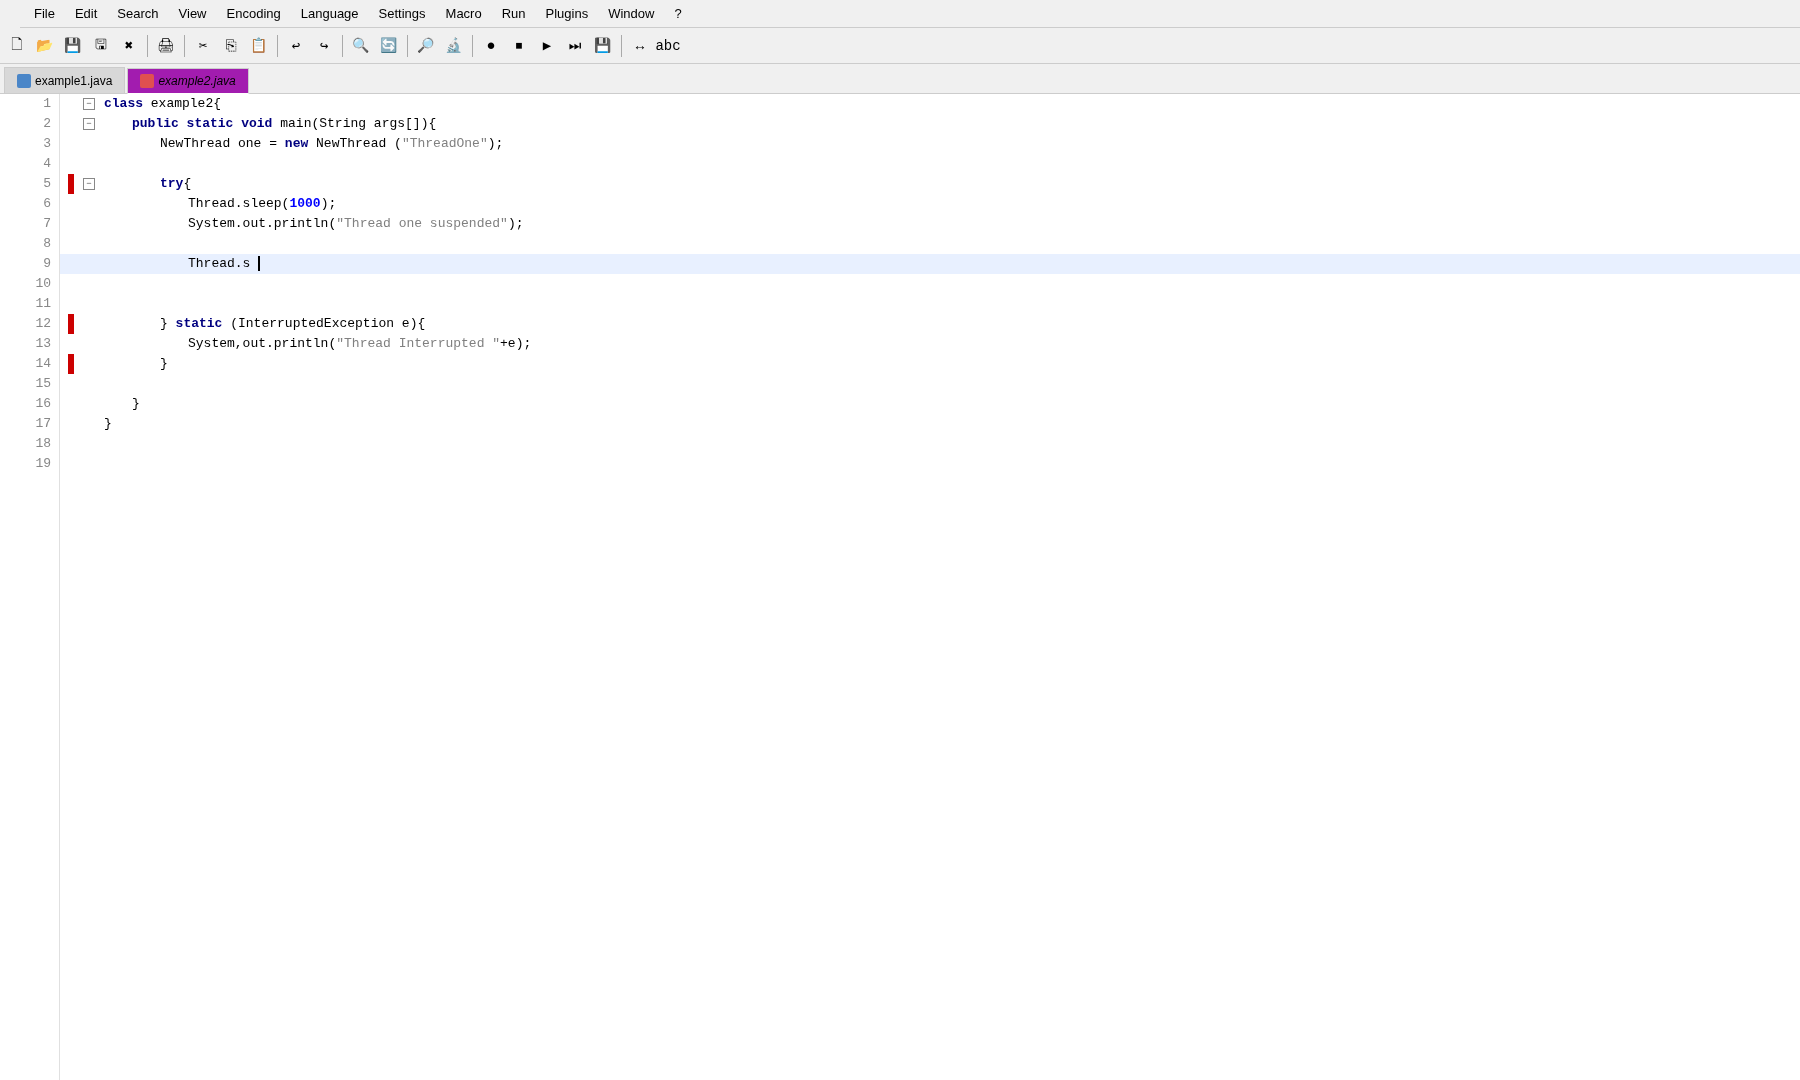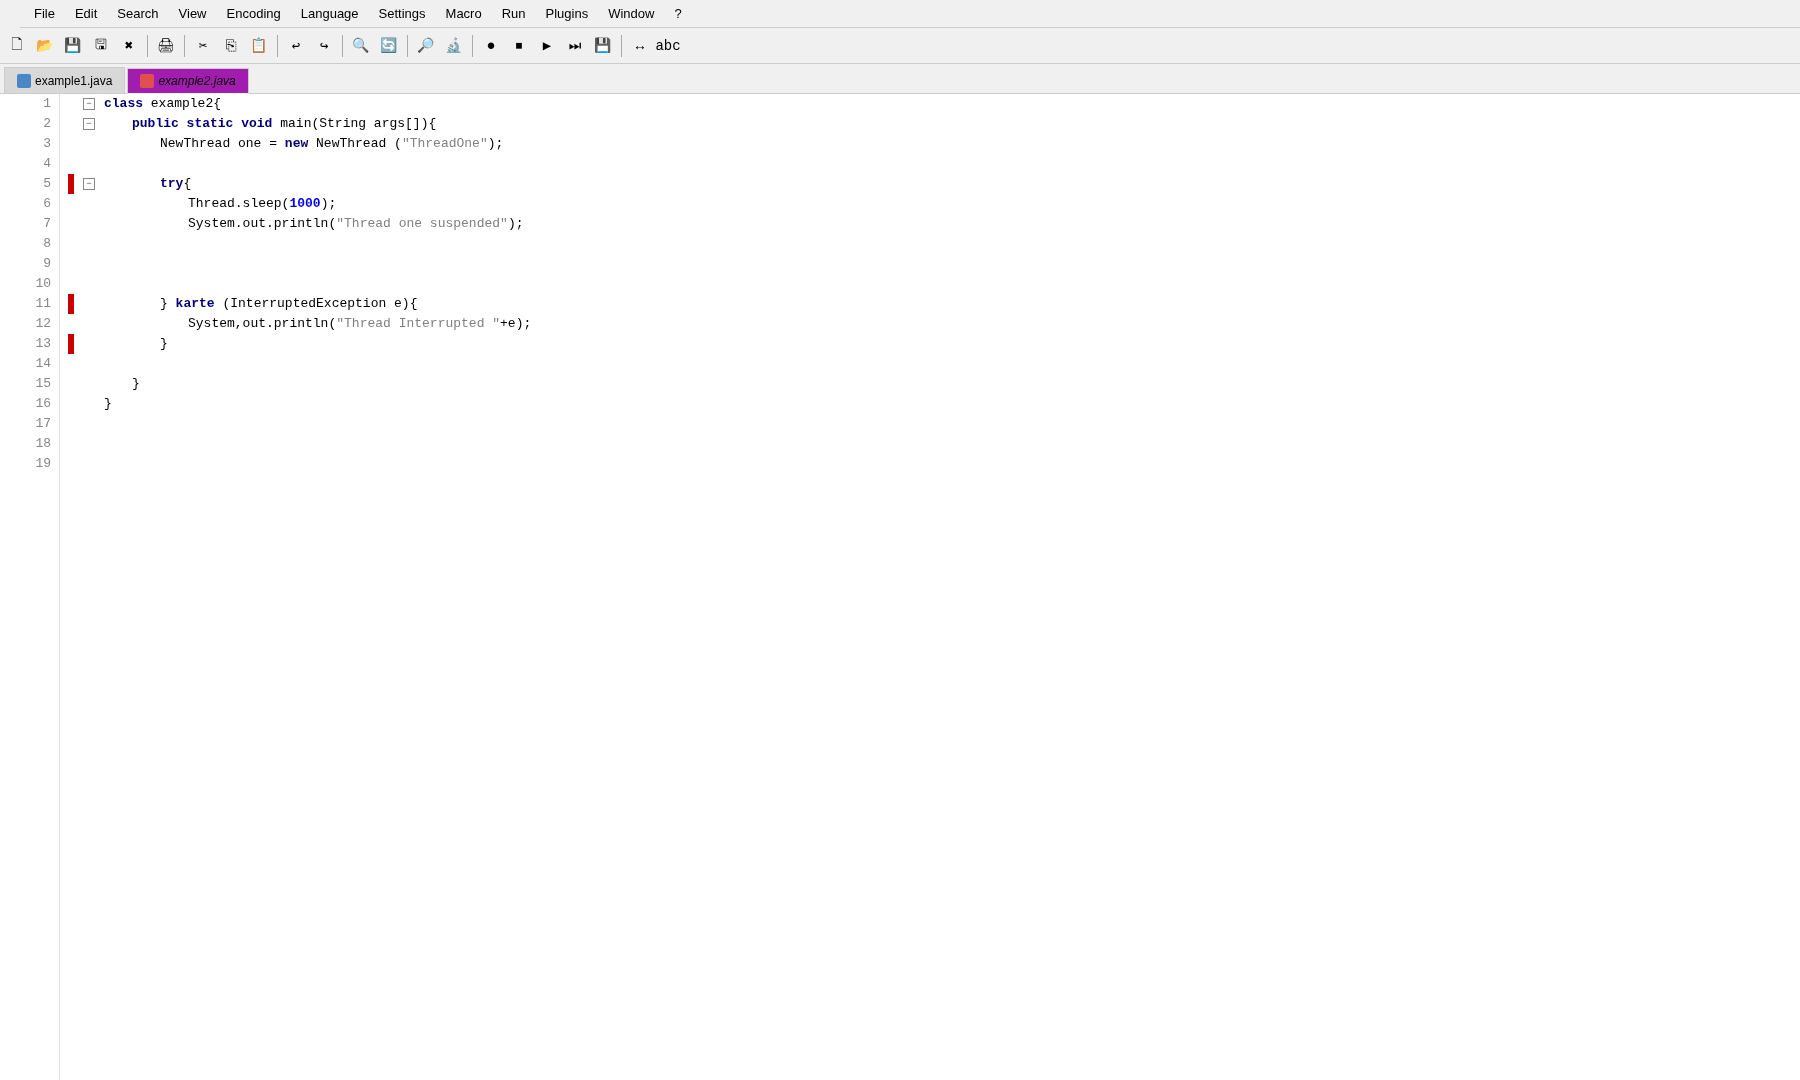--- a/index.html
+++ b/index.html
@@ -277,22 +277,23 @@
     </div>
   <div id="code-area">
       <div class="code-line"><div class="no-marker"></div><div class="fold-col"><div class="fold-box">−</div></div><span style="display: inline-block; width: 0px;"></span><span class="line-content"><span class="kw">class </span><span class="plain">example2{</span></span></div>
       <div class="code-line"><div class="no-marker"></div><div class="fold-col"><div class="fold-box">−</div></div><span style="display: inline-block; width: 28px;"></span><span class="line-content"><span class="kw">public static void </span><span class="plain">main(String args[]){</span></span></div>
       <div class="code-line"><div class="no-marker"></div><div class="fold-col"></div><span style="display: inline-block; width: 56px;"></span><span class="line-content"><span class="plain">NewThread one = </span><span class="kw">new </span><span class="plain">NewThread (</span><span class="str">"ThreadOne"</span><span class="plain">);</span></span></div>
       <div class="code-line"><div class="no-marker"></div><div class="fold-col"></div><span style="display: inline-block; width: 0px;"></span><span class="line-content"></span></div>
       <div class="code-line"><div class="red-marker"></div><div class="fold-col"><div class="fold-box">−</div></div><span style="display: inline-block; width: 56px;"></span><span class="line-content"><span class="kw">try</span><span class="plain">{</span></span></div>
       <div class="code-line"><div class="no-marker"></div><div class="fold-col"></div><span style="display: inline-block; width: 84px;"></span><span class="line-content"><span class="plain">Thread.sleep(</span><span class="num">1000</span><span class="plain">);</span></span></div>
       <div class="code-line"><div class="no-marker"></div><div class="fold-col"></div><span style="display: inline-block; width: 84px;"></span><span class="line-content"><span class="plain">System.out.println(</span><span class="str">"Thread one suspended"</span><span class="plain">);</span></span></div>
       <div class="code-line"><div class="no-marker"></div><div class="fold-col"></div><span style="display: inline-block; width: 0px;"></span><span class="line-content"></span></div>
-      <div class="code-line"><div class="no-marker"></div><div class="fold-col"></div><span style="display: inline-block; width: 0px;"></span><span class="line-content"></span></div>
-      <div class="code-line"><div class="no-marker"></div><div class="fold-col"></div><span style="display: inline-block; width: 0px;"></span><span class="line-content"></span></div>
-      <div class="code-line"><div class="red-marker"></div><div class="fold-col"></div><span style="display: inline-block; width: 56px;"></span><span class="line-content"><span class="plain">} </span><span class="kw">karte </span><span class="plain">(InterruptedException e){</span></span></div>
+      <div class="code-line active-line"><div class="no-marker"></div><div class="fold-col"></div><span style="display: inline-block; width: 84px;"></span><span class="line-content"><span class="plain">Thread.s<span class="cursor-pos"> </span></span></span></div>
+      <div class="code-line"><div class="no-marker"></div><div class="fold-col"></div><span style="display: inline-block; width: 0px;"></span><span class="line-content"></span></div>
+      <div class="code-line"><div class="no-marker"></div><div class="fold-col"></div><span style="display: inline-block; width: 0px;"></span><span class="line-content"></span></div>
+      <div class="code-line"><div class="red-marker"></div><div class="fold-col"></div><span style="display: inline-block; width: 56px;"></span><span class="line-content"><span class="plain">} </span><span class="kw">static </span><span class="plain">(InterruptedException e){</span></span></div>
       <div class="code-line"><div class="no-marker"></div><div class="fold-col"></div><span style="display: inline-block; width: 84px;"></span><span class="line-content"><span class="plain">System,out.println(</span><span class="str">"Thread Interrupted "</span><span class="plain">+e);</span></span></div>
       <div class="code-line"><div class="red-marker"></div><div class="fold-col"></div><span style="display: inline-block; width: 56px;"></span><span class="line-content"><span class="plain">}</span></span></div>
       <div class="code-line"><div class="no-marker"></div><div class="fold-col"></div><span style="display: inline-block; width: 0px;"></span><span class="line-content"></span></div>
       <div class="code-line"><div class="no-marker"></div><div class="fold-col"></div><span style="display: inline-block; width: 28px;"></span><span class="line-content"><span class="plain">}</span></span></div>
       <div class="code-line"><div class="no-marker"></div><div class="fold-col"></div><span style="display: inline-block; width: 0px;"></span><span class="line-content"><span class="plain">}</span></span></div>
     </div>
 </div>
 
 </body></html>

